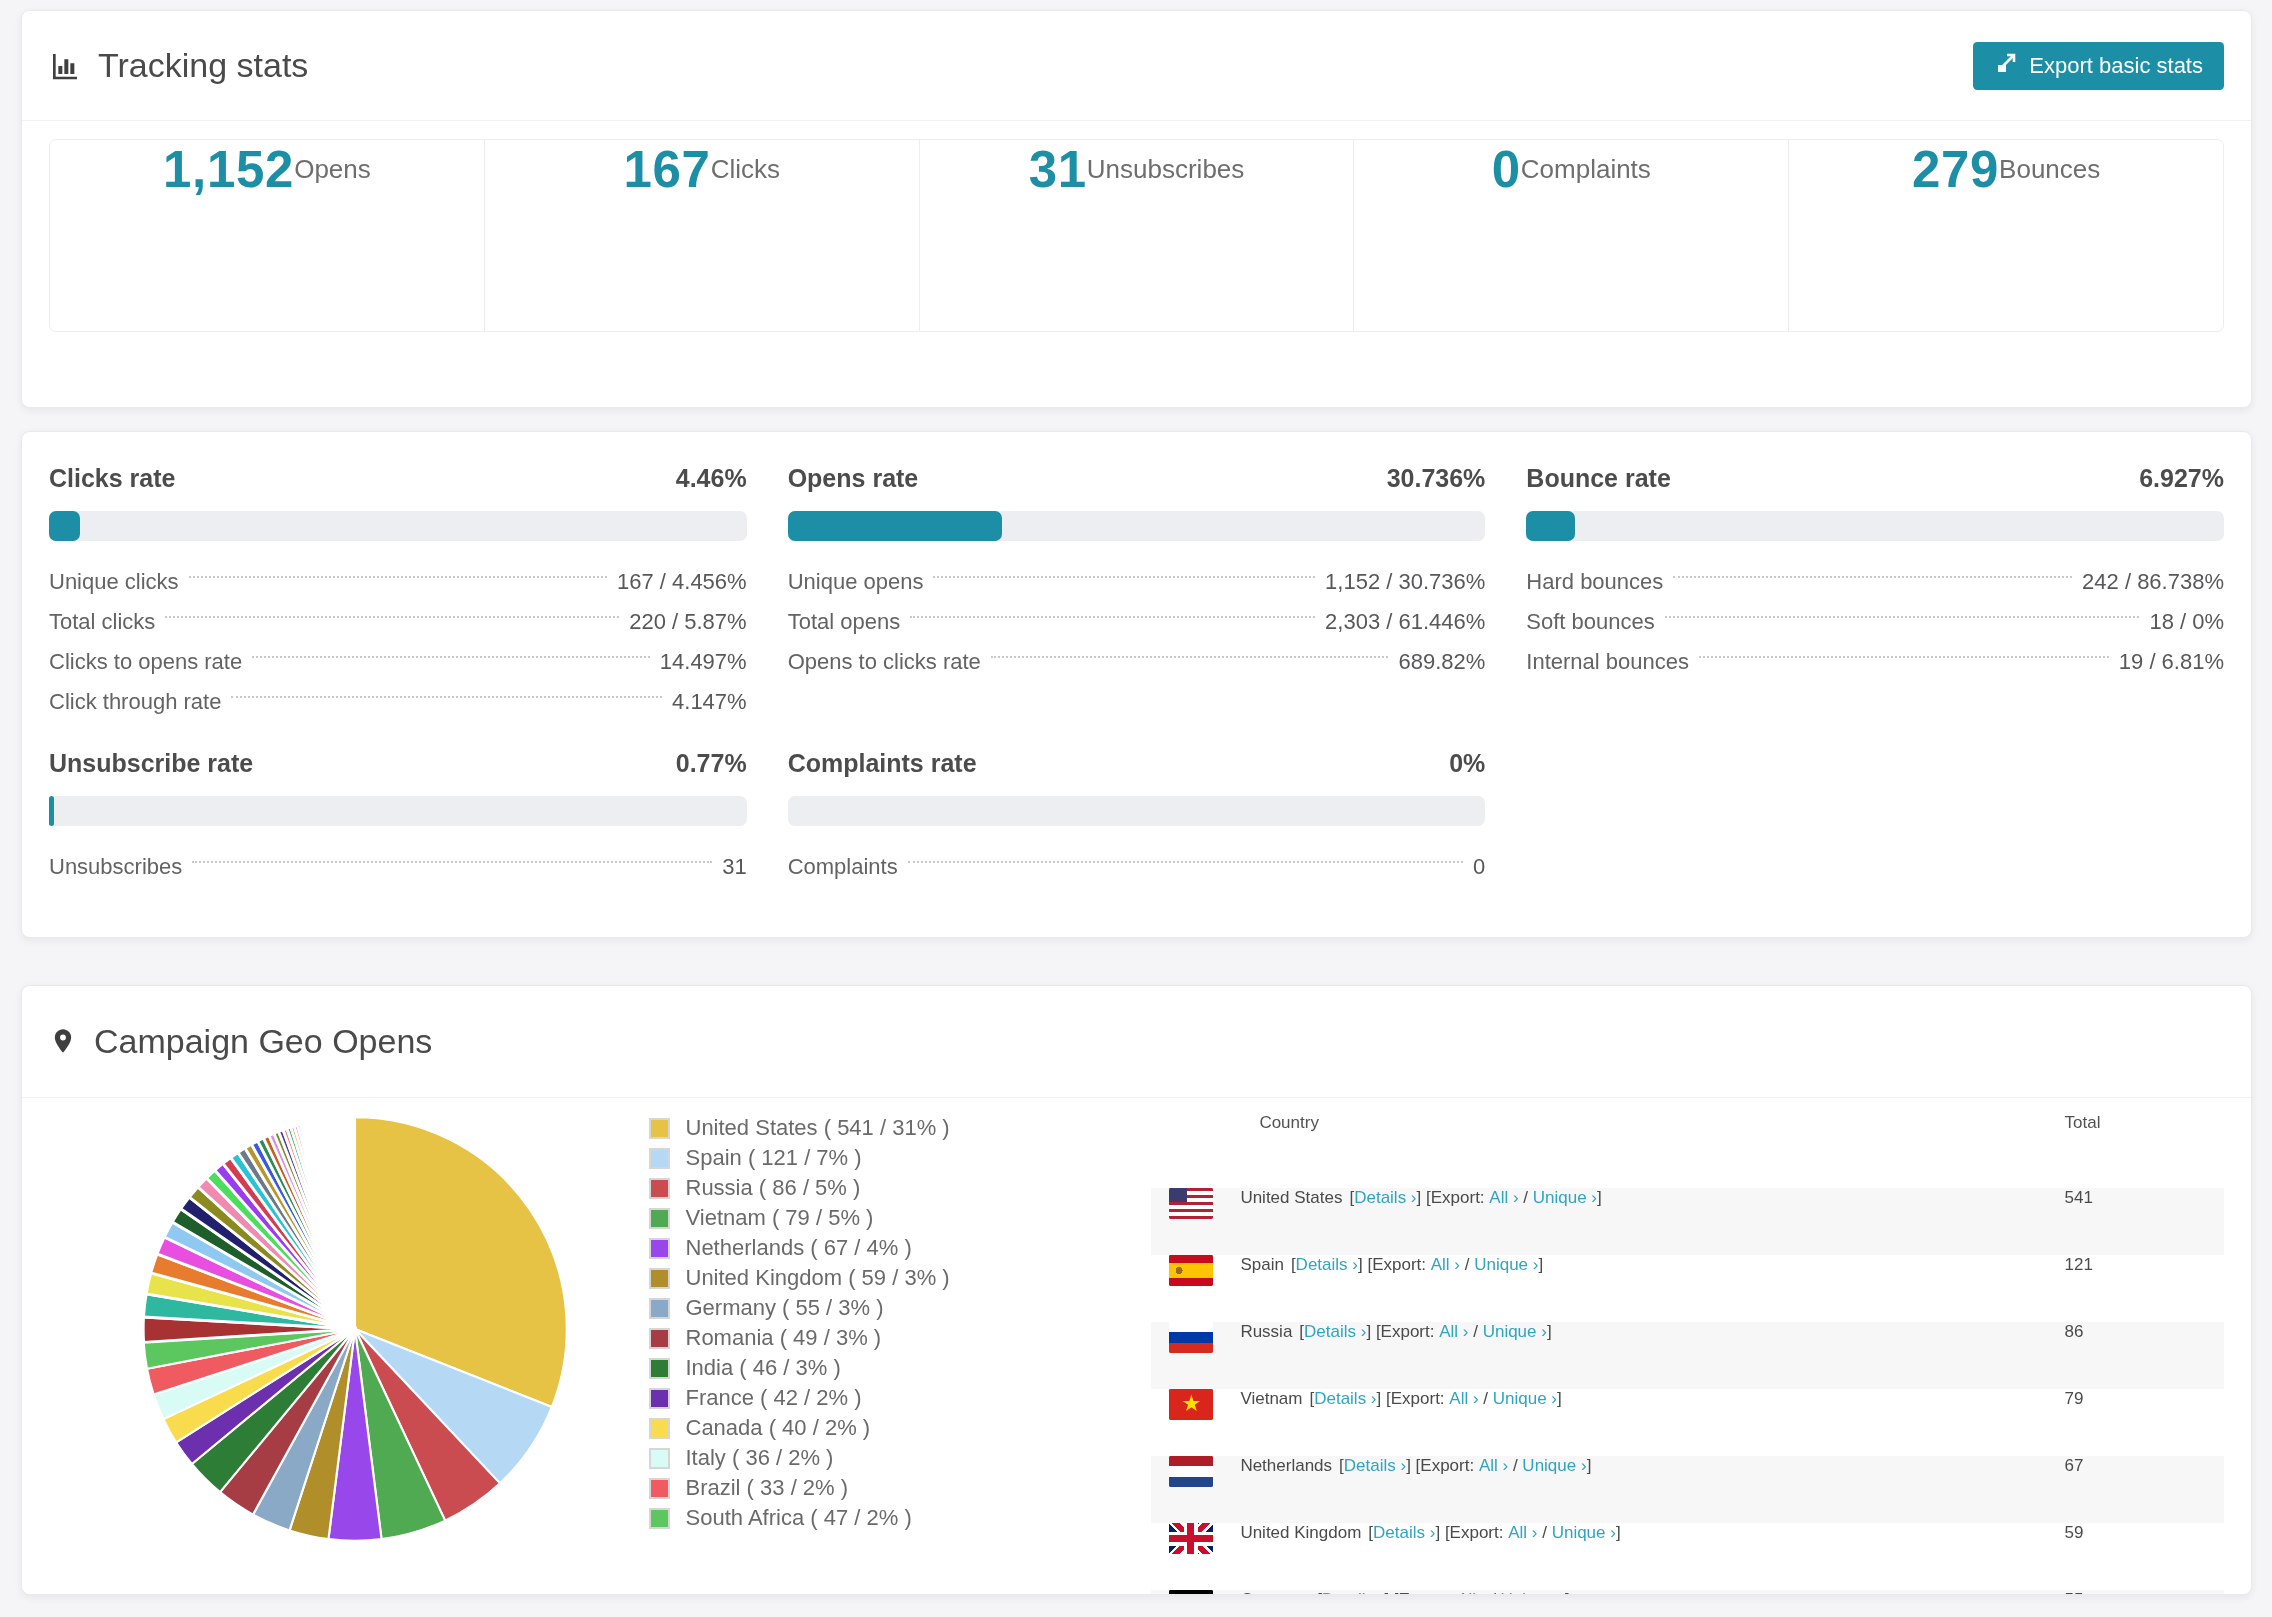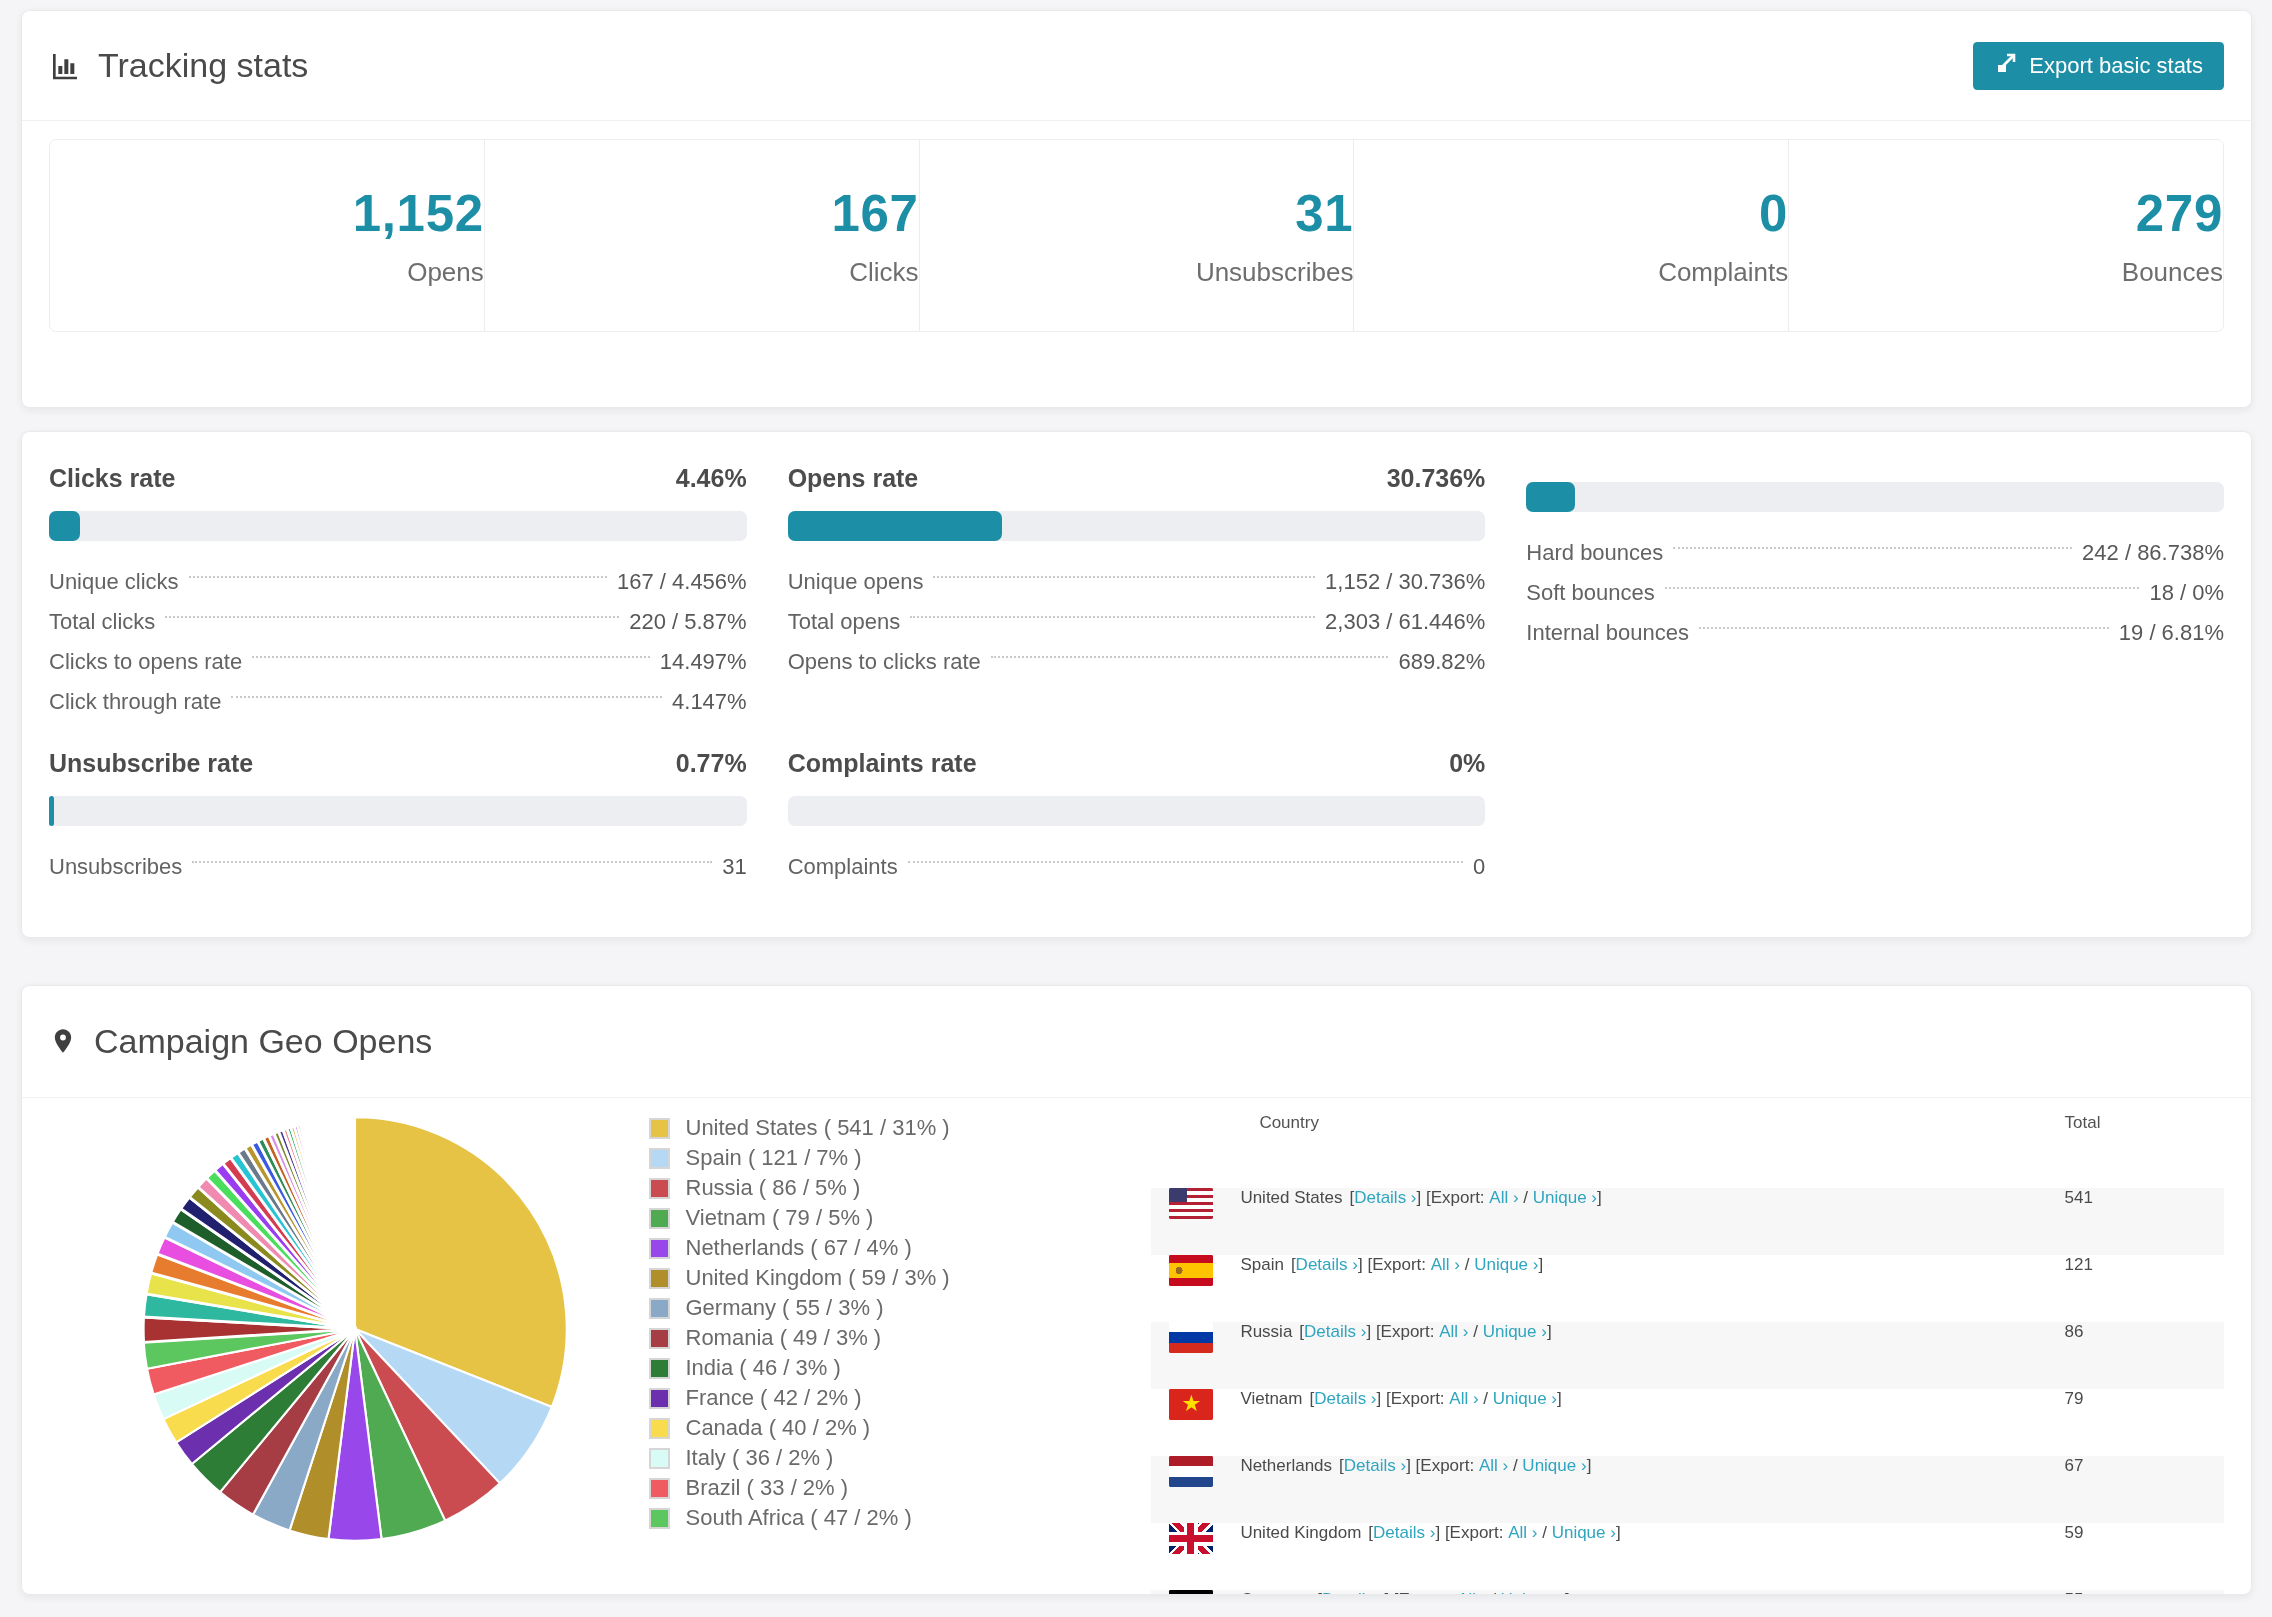--- a/index.html
+++ b/index.html
@@ -11,21 +11,21 @@
   #card-rates{margin-top:22.6px;height:507px;}
   #card-geo{margin-top:47px;height:610px;}
   .card-head{display:flex;align-items:center;justify-content:space-between;height:110px;padding:0 27px;border-bottom:1.4px solid #f1f1f2;}
   #card-geo .card-head{height:112px;}
   .head-left{display:flex;align-items:center;gap:17px;}
   .htitle{font-size:34px;color:#4a4a4a;}
   .hicon svg{display:block;}
   .export-btn{display:flex;align-items:center;gap:11.3px;background:var(--accent);color:#fff;border:none;border-radius:4.2px;font-family:inherit;font-size:22px;height:48px;padding:0 21px;}
   
   .stats-box{display:flex;margin:18.4px 27px 0;height:193px;border:1.4px solid #ededf0;border-radius:7px;background:#fff;}
-  .stat{flex:1;display:flex;flex-direction:column;align-items:flex-end;justify-content:center;border-left:1.4px solid #ededf0;}
+  .stat{flex:1;display:flex;flex-direction:row;align-items:flex-start;justify-content:center;border-left:1.4px solid #ededf0;}
   .stat:first-child{border-left:none;}
   .stat-value{font-size:51px;font-weight:700;color:var(--accent);letter-spacing:0.7px;}
   .stat-label{font-size:26px;color:#6e6e6e;margin-top:14px;}
   
   .rates-grid{display:grid;grid-template-columns:repeat(3,1fr);column-gap:41px;row-gap:27px;padding:32px 27px 0;}
   .rate-head{display:flex;justify-content:space-between;align-items:baseline;}
   .rate-title{font-size:25px;font-weight:700;color:#4c4c4c;}
   .rate-value{font-size:25px;font-weight:700;color:#4c4c4c;}
   .progress{margin-top:18.4px;height:30px;background:var(--track);border-radius:7px;}
   .progress-fill{height:100%;background:var(--accent);border-radius:7px;}
@@ -174,20 +174,24 @@
             <span class="rvalue">2,303 / 61.446%</span>
           </div>
           <div class="rate-row">
             <span class="rlabel">Opens to clicks rate</span>
             <span class="leader"></span>
             <span class="rvalue">689.82%</span>
           </div>
         </div>
       </div>
       <div class="rate-block">
+        <div class="rate-head">
+          <span class="rate-title">Bounce rate</span>
+          <span class="rate-value">6.927%</span>
+        </div>
         <div class="progress">
           <div class="progress-fill" style="width: 6.927%;"></div>
         </div>
         <div class="rate-rows">
           <div class="rate-row">
             <span class="rlabel">Hard bounces</span>
             <span class="leader"></span>
             <span class="rvalue">242 / 86.738%</span>
           </div>
           <div class="rate-row">

